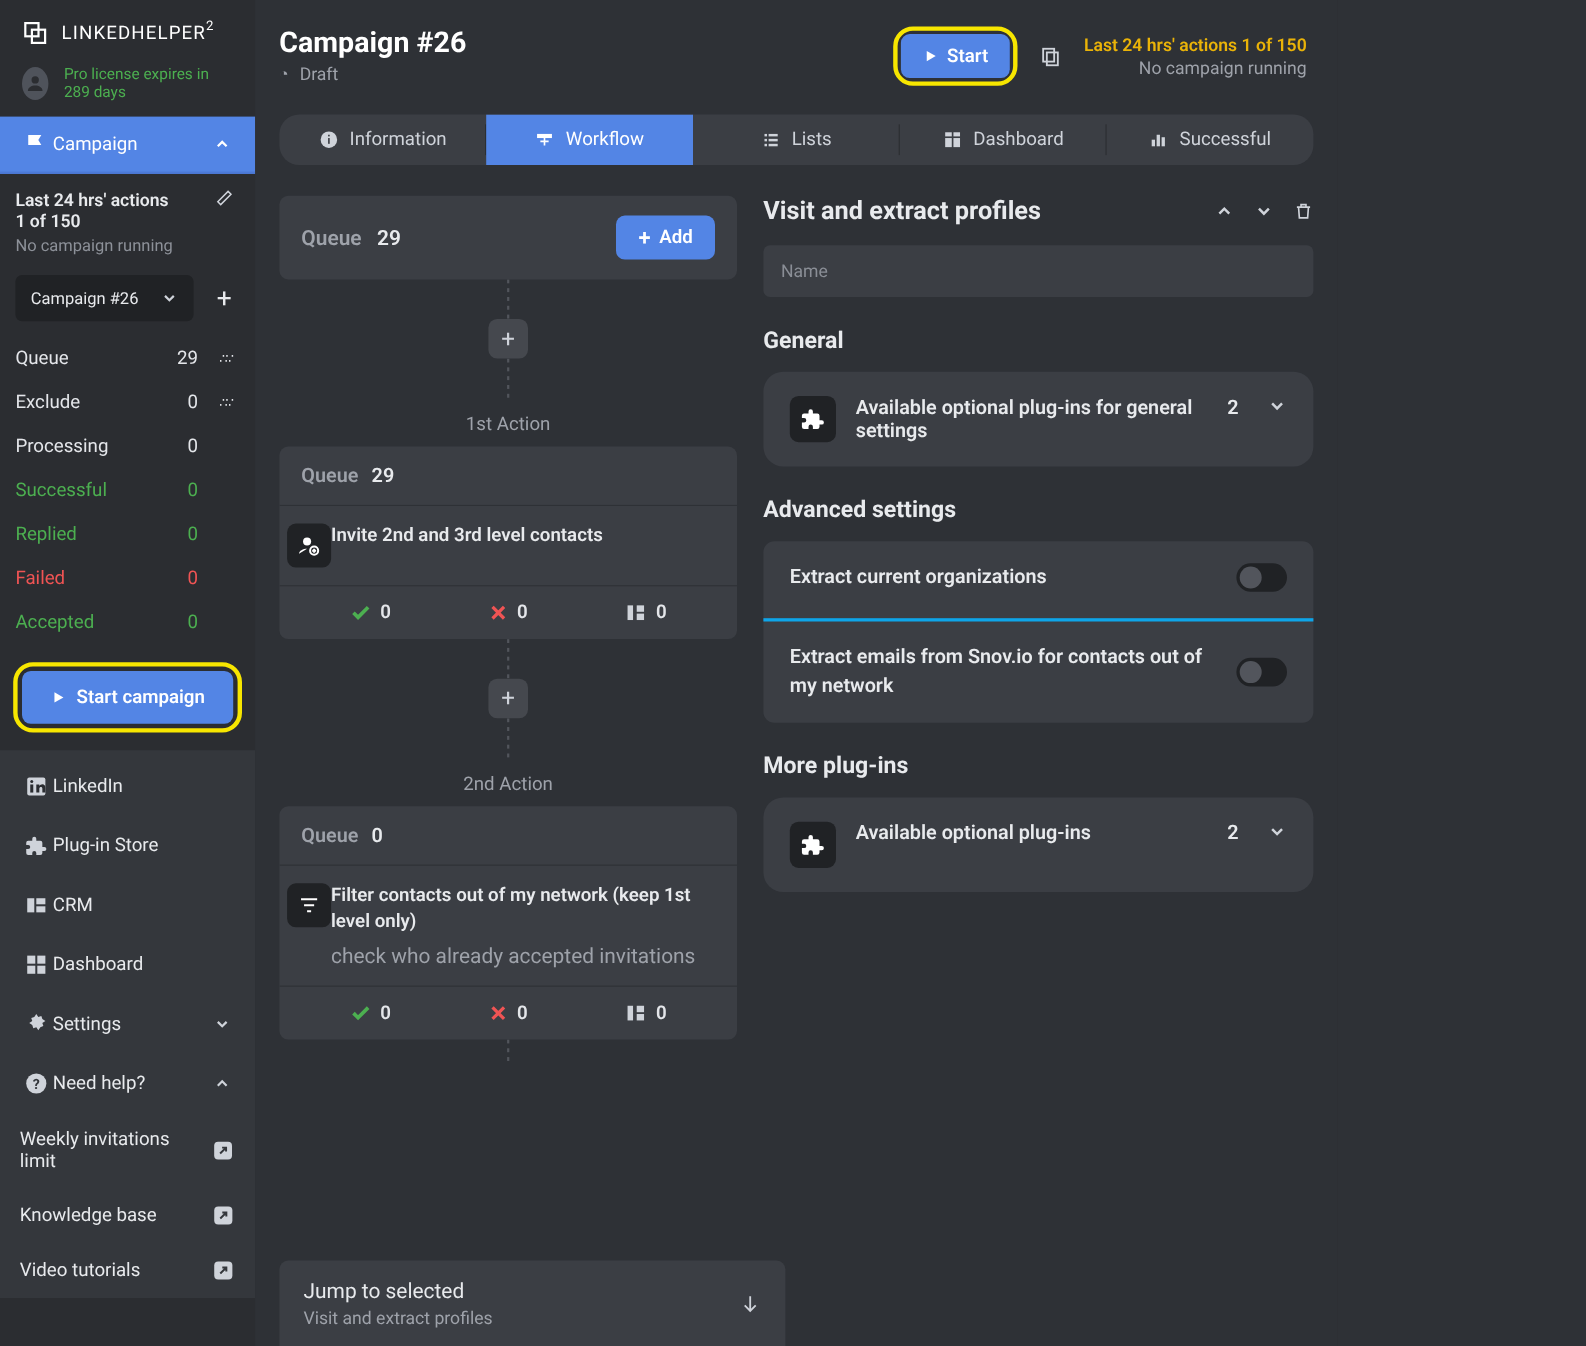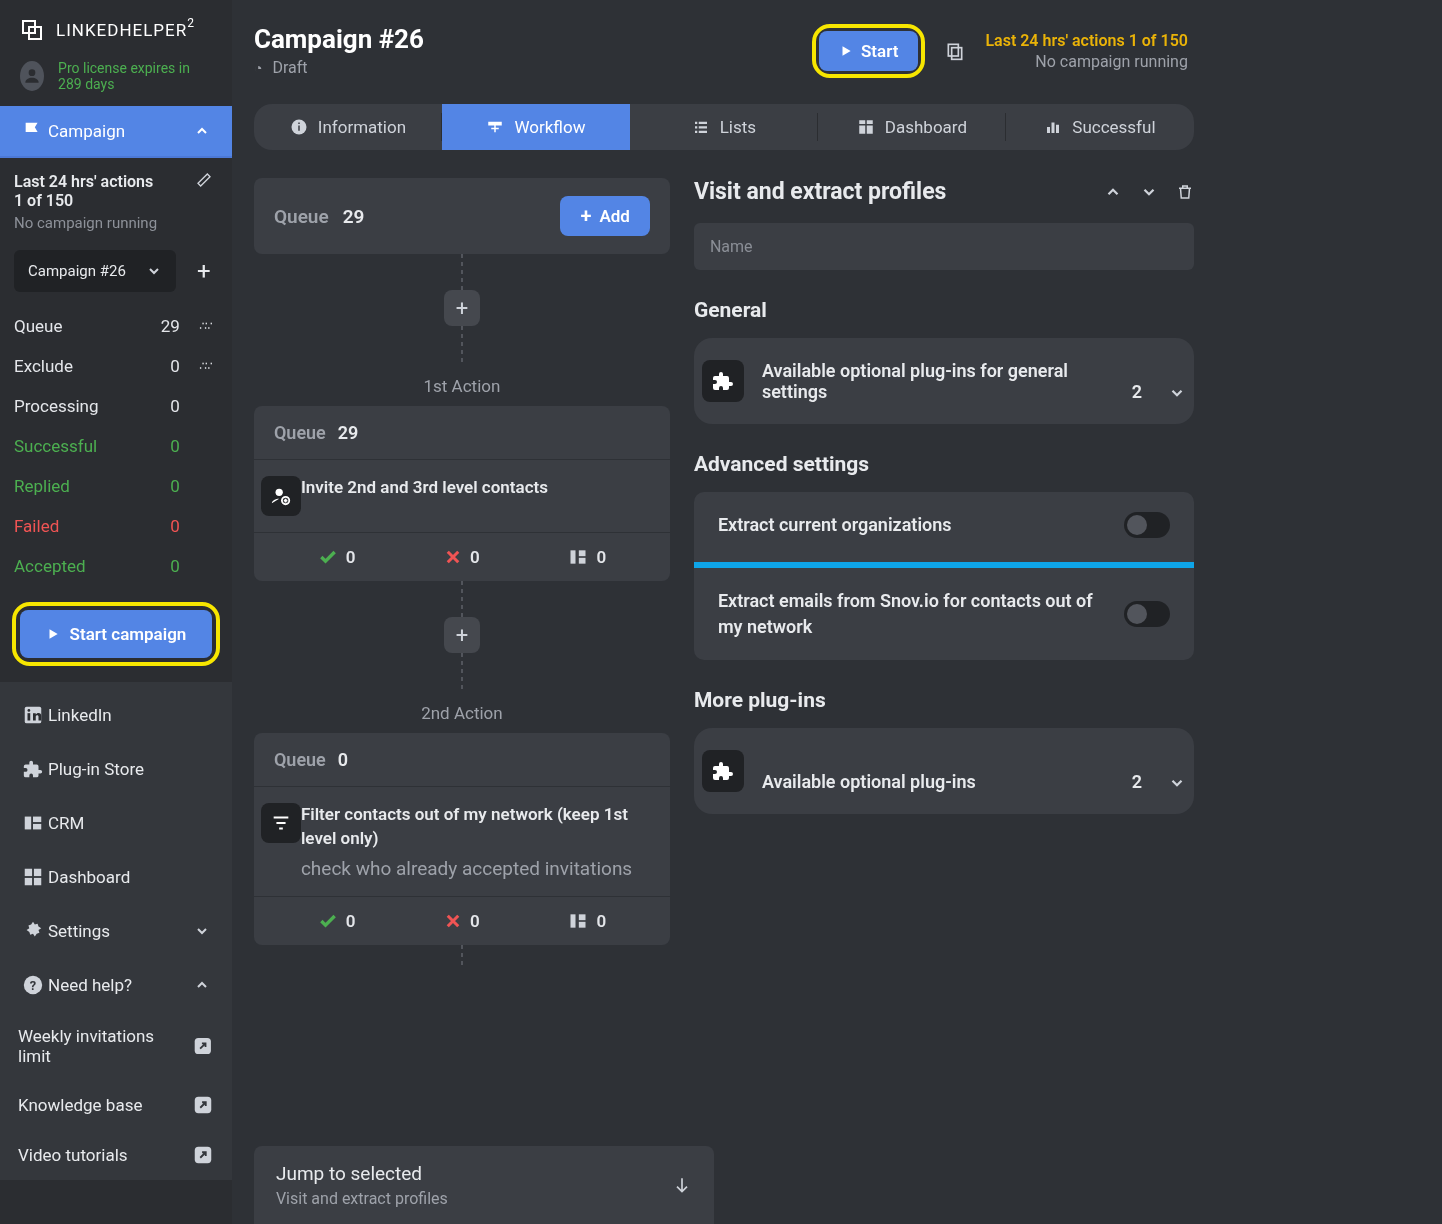--- a/index.html
+++ b/index.html
@@ -100,30 +100,30 @@
 
 
 .det-head { display:flex; align-items:center; margin-bottom:18px;}
 .det-head h2 { font-size:23px; font-weight:700; color:#e8eaed;}
 .det-head-actions { margin-left:auto; display:flex; gap:18px; align-items:center; color:#cfd3da;}
 
 .name-input { width:500px; background:#3b3e44; border:none; border-radius:6px; padding:14px 16px; color:#cfd3da; font-size:16px; margin-bottom:28px;}
 .name-input::placeholder{color:#8a8e96;}
 
 .section-title { font-size:21px; font-weight:700; color:#e8eaed; margin-bottom:16px;}
-.plugin-box { background:#3b3e44; border-radius:18px; padding:22px 8px; display:flex; align-items:flex-end; gap:18px; margin-bottom:28px; cursor:pointer;}
+.plugin-box { background:#3b3e44; border-radius:18px; padding:22px 24px; display:flex; align-items:flex-start; gap:18px; margin-bottom:28px; cursor:pointer;}
 .plugin-ic { width:42px; height:42px; background:#202225; border-radius:8px; display:flex; align-items:center; justify-content:center;}
 .plugin-box .ptxt { font-size:18px; font-weight:600; color:#e8eaed; flex:1;}
 .plugin-box .cnt { font-size:18px; font-weight:600; color:#e8eaed;}
 
 .toggle-row { background:#3b3e44; border-radius:10px; padding:20px 24px; display:flex; align-items:center; margin-bottom:4px;}
 .toggle-row + .toggle-row{margin-top:0;}
 .toggle-group { background:#3b3e44; border-radius:10px; margin-bottom:28px;}
 .toggle-group .toggle-row{background:transparent; border-radius:0; margin:0;}
-.toggle-group .toggle-row:first-child{border-bottom:6px solid #0ea5e9; padding-bottom:24px;}
+.toggle-group .toggle-row:first-child{border-bottom:3px solid #0ea5e9; padding-bottom:24px;}
 .toggle-row .ttxt{ font-size:18px; font-weight:600; color:#e8eaed; flex:1; padding-right:20px; line-height:1.45;}
 .toggle { width:46px; height:26px; background:#202225; border-radius:13px; position:relative; cursor:pointer; flex-shrink:0;}
 .toggle::after{content:''; position:absolute; width:20px; height:20px; background:#52555c; border-radius:50%; top:3px; left:3px;}
 
 .jump-card { position:absolute; bottom:0; left:0; width:460px; background:#3b3e44; border-radius:8px 8px 0 0; padding:16px 22px; display:flex; align-items:center;}
 .jump-card .jt{font-size:19px;font-weight:400;color:#e8eaed;}
 .jump-card .js{font-size:16px;color:#9ea2aa;margin-top:4px;}
 .jump-card .dn{margin-left:auto;color:#cfd3da;}
 
 svg{display:block;}

